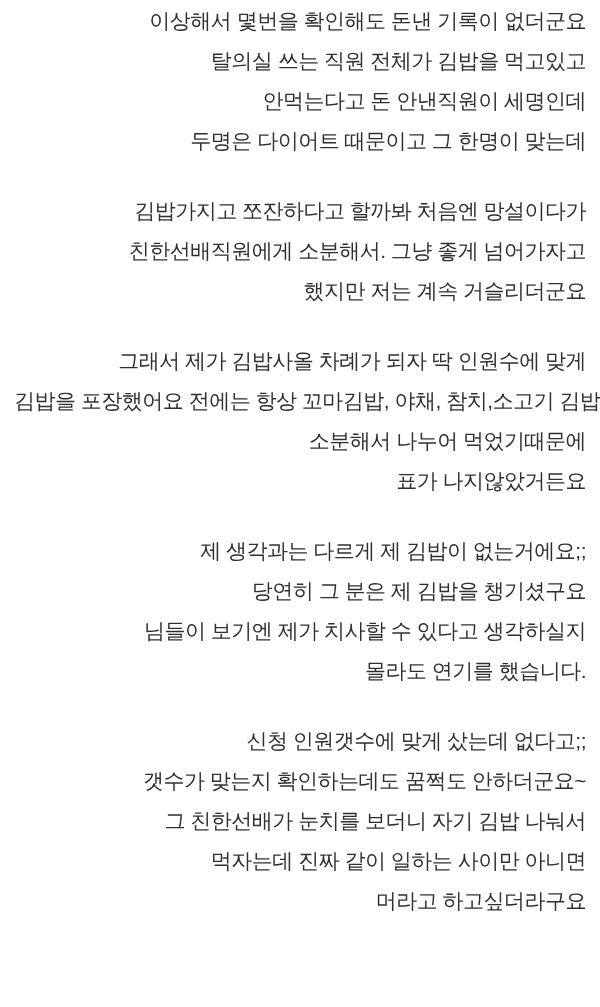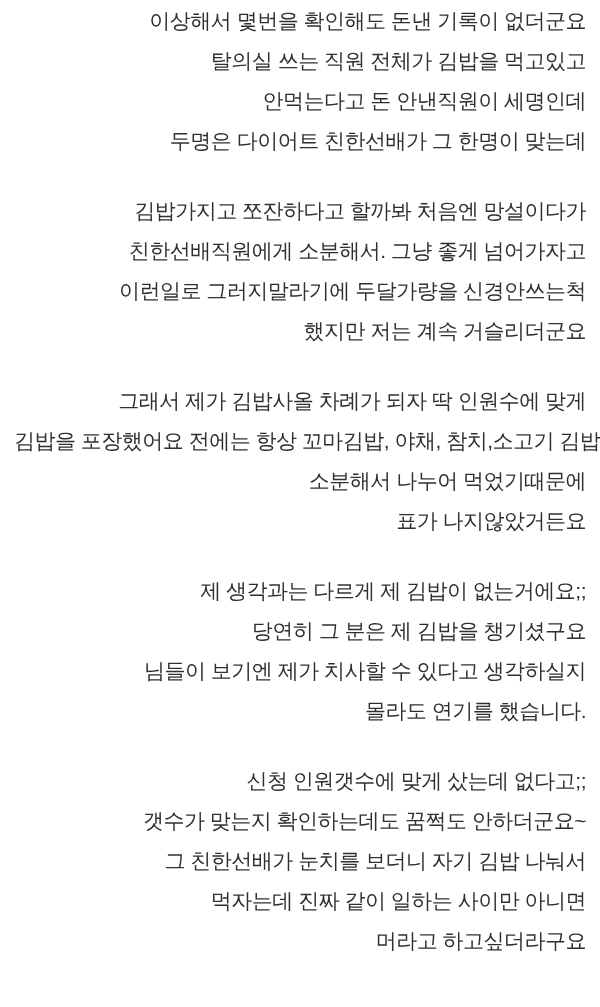--- a/index.html
+++ b/index.html
@@ -34,27 +34,26 @@
 </style>
 </head>
 <body style="background: rgb(255, 255, 255);">
 
 <div class="post" style="color: rgb(47, 47, 47);">
 
   <div class="paragraph">
     <div class="text-line">이상해서 몇번을 확인해도 돈낸 기록이 없더군요</div>
     <div class="text-line">탈의실 쓰는 직원 전체가 김밥을 먹고있고</div>
     <div class="text-line">안먹는다고 돈 안낸직원이 세명인데</div>
-    <div class="text-line">두명은 다이어트 친한선배가 그 한명이 맞는데</div>
+    <div class="text-line">두명은 다이어트 때문이고 그 한명이 맞는데</div>
   </div>
 
   <div class="paragraph">
     <div class="text-line">김밥가지고 쪼잔하다고 할까봐 처음엔 망설이다가</div>
     <div class="text-line">친한선배직원에게 소분해서. 그냥 좋게 넘어가자고</div>
-    <div class="text-line">이런일로 그러지말라기에 두달가량을 신경안쓰는척</div>
     <div class="text-line">했지만 저는 계속 거슬리더군요</div>
   </div>
 
   <div class="paragraph">
     <div class="text-line">그래서 제가 김밥사올 차례가 되자 딱 인원수에 맞게</div>
     <div class="text-line">김밥을 포장했어요 전에는 항상 꼬마김밥, 야채, 참치,소고기 김밥을</div>
     <div class="text-line">소분해서 나누어 먹었기때문에</div>
     <div class="text-line">표가 나지않았거든요</div>
   </div>
 

